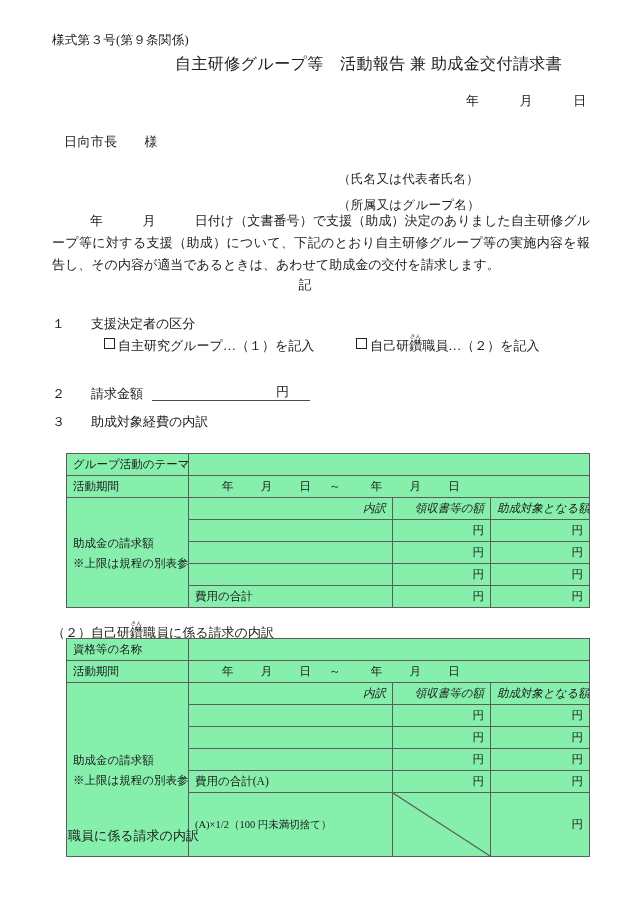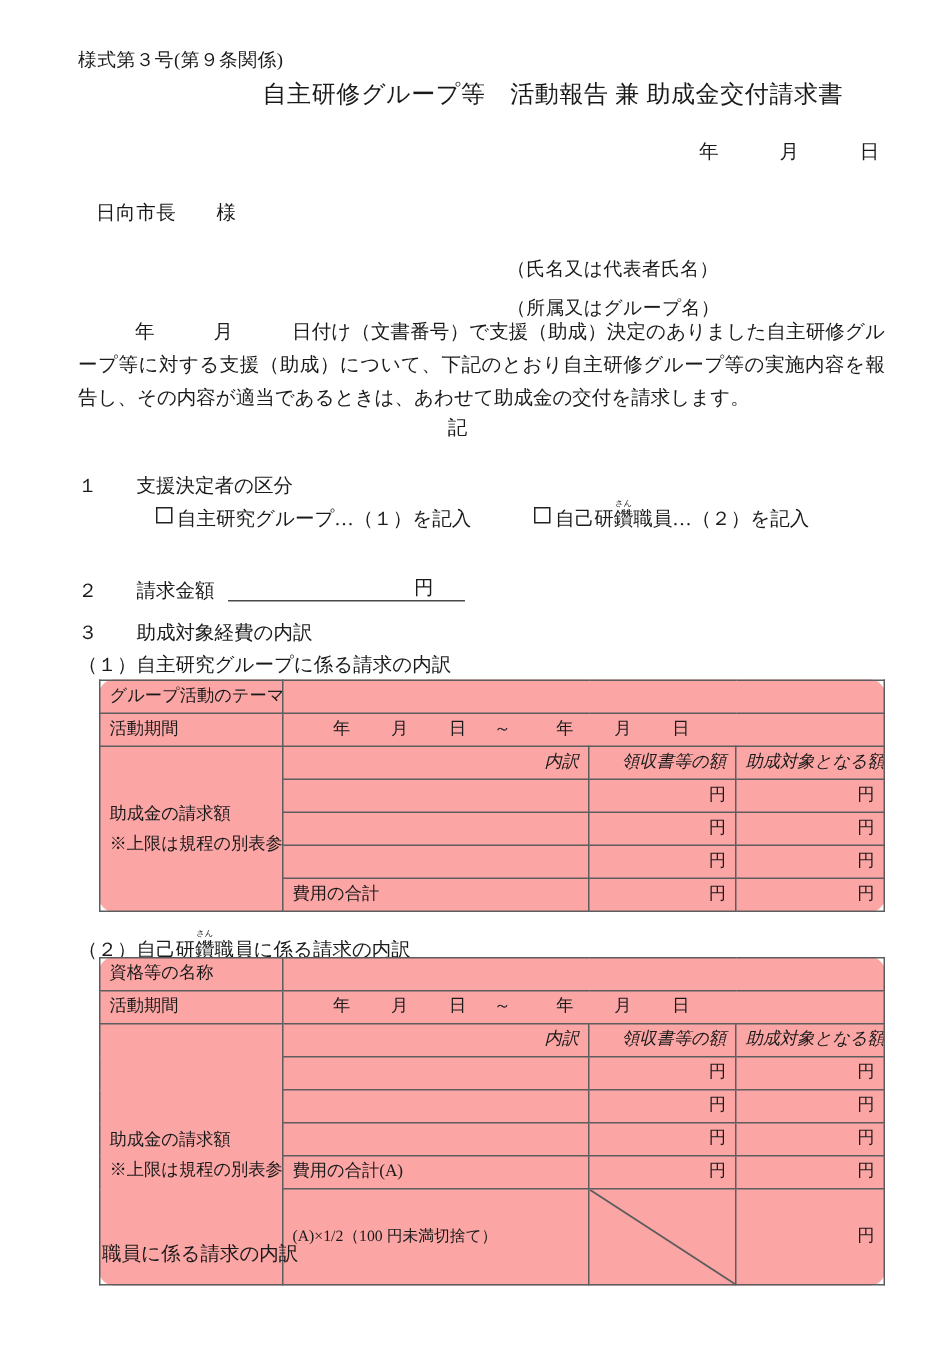--- a/index.html
+++ b/index.html
@@ -91,22 +91,21 @@
     left: 276px; top: 385px;
     font-size: 13px;
   }
 
   
   table.form-table {
     position: absolute;
     border-collapse: collapse;
     table-layout: fixed;
     font-size: 11.5px;
-    background: #fca5a5;
-    border-radius: 10px;
+    background: #86efac;
   }
   table.form-table td {
     border: 1px solid #5d5d5d;
     padding: 0 6px;
     vertical-align: middle;
     height: 21px;
     line-height: 21px;
     white-space: pre;
     overflow: hidden;
   }
@@ -155,21 +154,20 @@
   <div class="ki">記</div>
 
   <div class="sec-num sec1">１　　支援決定者の区分</div>
   <div class="checks"><span><span class="cbox"></span><span>自主研究グループ…（１）を記入</span></span><span class="gap"></span><span><span class="cbox"></span><span>自己研</span><ruby><span>鑽</span><rt>さん</rt></ruby><span>職員…（２）を記入</span></span></div>
 
   <div class="sec-num sec2">２　　請求金額</div>
   <div class="amount-rule"></div>
   <div class="tx amount-yen">円</div>
 
   <div class="sec-num sec3">３　　助成対象経費の内訳</div>
-  <div class="sec-num sec3a">（１）自主研究グループに係る請求の内訳</div>
 
   <table class="form-table t1">
     <colgroup>
       <col class="c-label">
         <col class="c-mid">
         <col class="c-amt1">
         <col class="c-amt2">
     </colgroup>
     <tbody>
       <tr>

